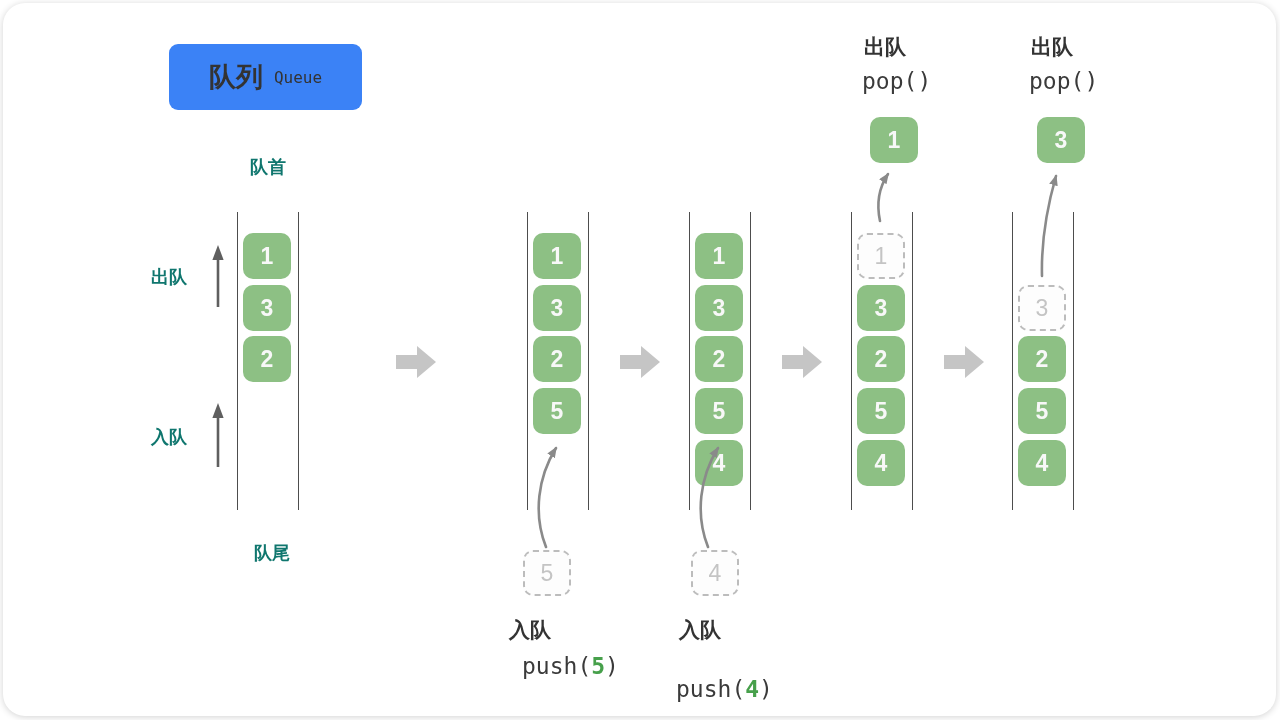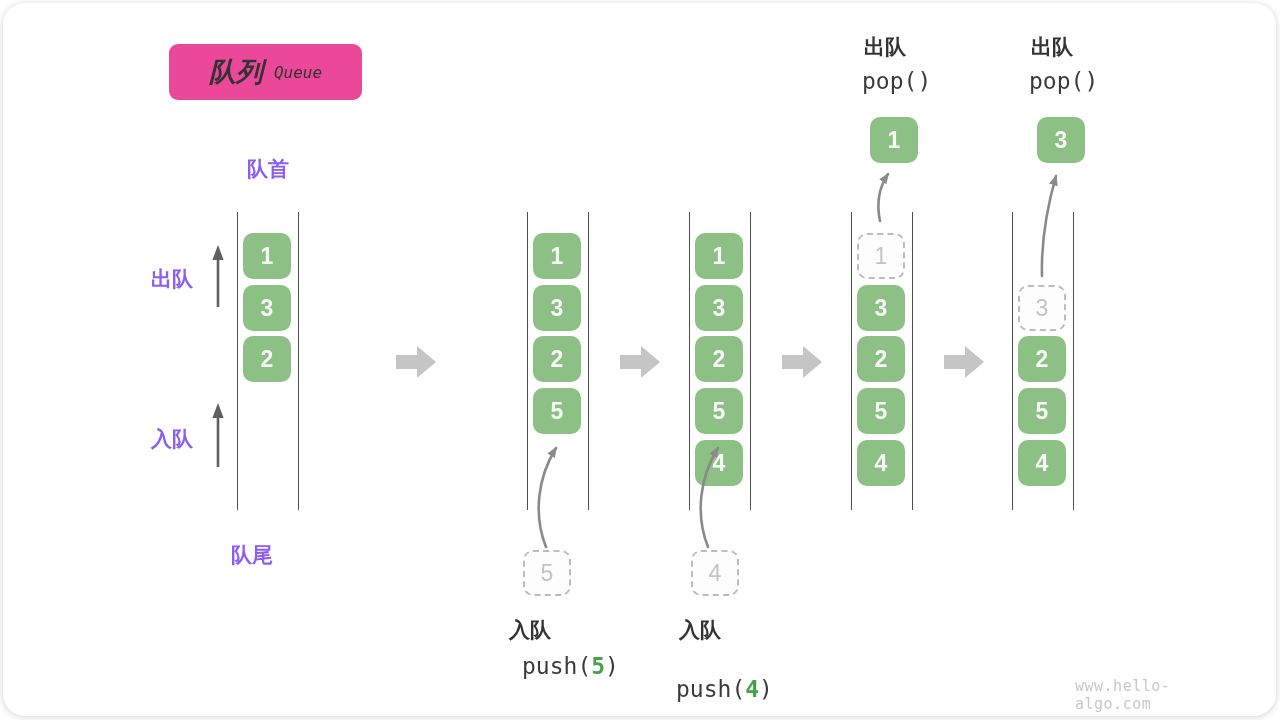--- a/index.html
+++ b/index.html
@@ -9,29 +9,29 @@
   }
   .card {
     position:absolute; left:3px; top:3px; right:4px; bottom:4px;
     background:#ffffff; border-radius:22px;
     box-shadow:0 1px 7px rgba(0,0,0,0.18);
   }
   .mono { font-family:"DejaVu Sans Mono","Liberation Mono",monospace; }
 
   
   .title-badge {
-    position:absolute; left:169px; top:44px; width:193px; height:56px;
-    background:#ec4899; border-radius:9px;
-    display:flex; align-items:center; justify-content:center; gap:11px;font-style:italic;
+    position:absolute; left:169px; top:44px; width:193px; height:66px;
+    background:#3b82f6; border-radius:9px;
+    display:flex; align-items:center; justify-content:center; gap:11px;
   }
   .title-zh { font-size:27px; font-weight:700; color:#333; }
   .title-en { font-size:16px; color:#333; }
 
   
-  .zh-label { position:absolute; font-size:21px; font-weight:700; color:#8b5cf6; }
+  .zh-label { position:absolute; font-size:18px; font-weight:700; color:#0f766e; }
   .center-120 { width:120px; text-align:center; }
 
   
   .qcol {
     position:absolute; top:212px; width:62px; height:298px; box-sizing:border-box;
     border-left:1.6px solid #4d4d4d; border-right:1.6px solid #4d4d4d;
   }
   .cell {
     position:absolute; left:5px; width:48px; height:46px; box-sizing:border-box;
     border-radius:10px; background:var(--green);
@@ -72,21 +72,21 @@
 
 <div class="canvas">
   <div class="card"></div>
 
   <div class="title-badge">
     <span class="title-zh">队列</span>
     <span class="title-en mono">Queue</span>
   </div>
 
   <div class="zh-label center-120" style="left:208px; top:155px;">队首</div>
-  <div class="zh-label center-120" style="left:192px; top:541px;">队尾</div>
+  <div class="zh-label center-120" style="left:212px; top:541px;">队尾</div>
 
   <div class="zh-label" style="left:151px; top:265px;">出队</div>
   <svg style="left:210px; top:244px;" width="16" height="66">
     <line x1="8" y1="63" x2="8" y2="15" stroke="#5f5f5f" stroke-width="2.6"></line>
     <polygon points="8,1 2.4,16 13.6,16" fill="#5f5f5f"></polygon>
   </svg>
   <div class="zh-label" style="left:151px; top:425px;">入队</div>
   <svg style="left:210px; top:402px;" width="16" height="68">
     <line x1="8" y1="65" x2="8" y2="15" stroke="#5f5f5f" stroke-width="2.6"></line>
     <polygon points="8,1 2.4,16 13.6,16" fill="#5f5f5f"></polygon>
@@ -158,14 +158,13 @@
       <marker id="ah" viewBox="0 0 10 8" refX="8.5" refY="4" markerWidth="11" markerHeight="9" orient="auto" markerUnits="userSpaceOnUse">
         <polygon points="0,0 10,4 0,8" fill="#8a8a8a"></polygon>
       </marker>
     </defs>
     <path d="M 546 547 C 533 514, 538 477, 556 448" fill="none" stroke="#8a8a8a" stroke-width="2.6" stroke-linecap="round" marker-end="url(#ah)"></path>
     <path d="M 708 547 C 695 514, 700 477, 718 448" fill="none" stroke="#8a8a8a" stroke-width="2.6" stroke-linecap="round" marker-end="url(#ah)"></path>
     <path d="M 880 221 C 876 202, 880 186, 888 174" fill="none" stroke="#8a8a8a" stroke-width="2.6" stroke-linecap="round" marker-end="url(#ah)"></path>
     <path d="M 1042 276 C 1041 238, 1048 204, 1056 176" fill="none" stroke="#8a8a8a" stroke-width="2.6" stroke-linecap="round" marker-end="url(#ah)"></path>
   </svg>
 
-  <div class="watermark mono">www.hello-algo.com</div>
 </div>
 
 </body></html>

